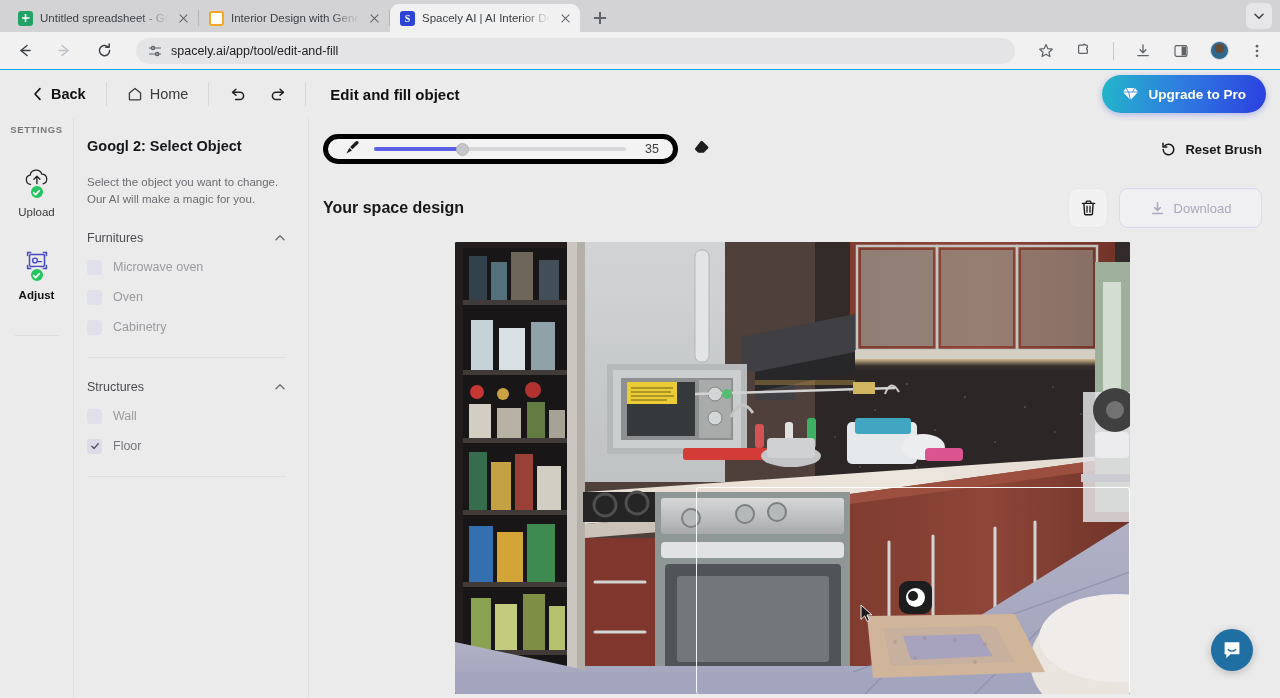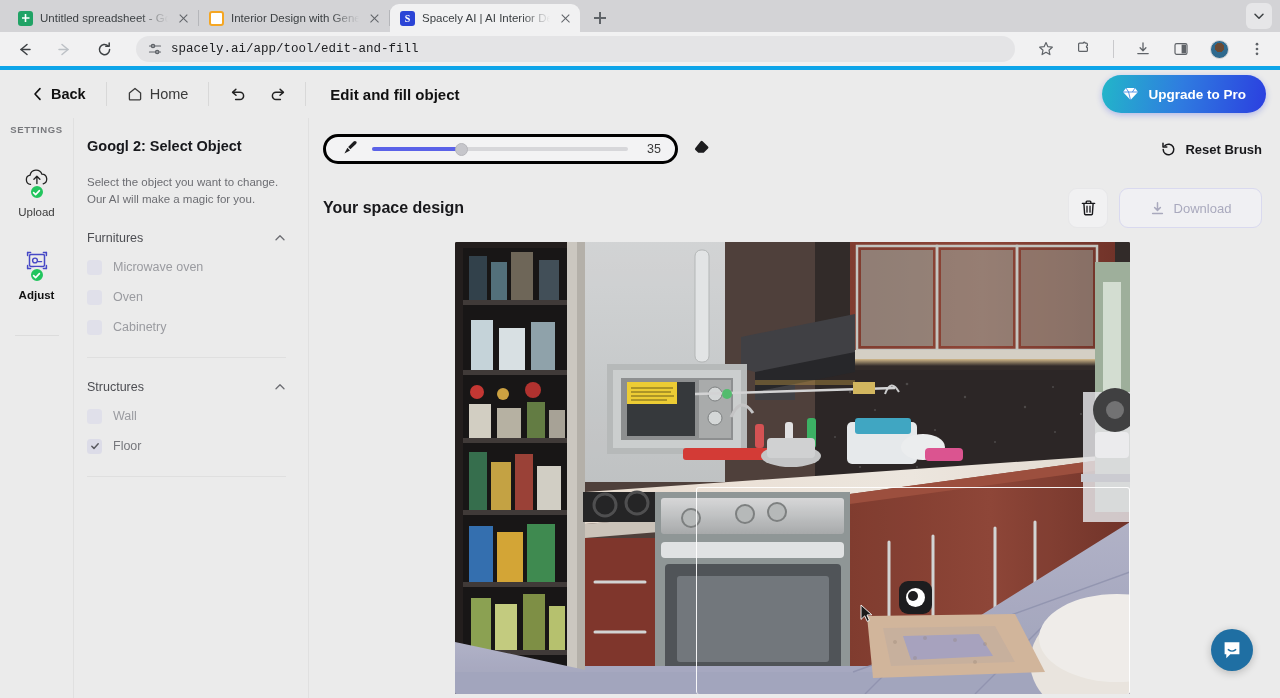--- a/index.html
+++ b/index.html
@@ -41,21 +41,21 @@
     background:#5f6368; }
   .tab-close::before{ transform: rotate(45deg);} .tab-close::after{ transform: rotate(-45deg);}
   .newtab { width:28px;height:28px;position:relative;margin-left:6px; }
   .newtab::before,.newtab::after{content:"";position:absolute;background:#5f6368;}
   .newtab::before{left:8px;top:13.3px;width:12px;height:1.6px;}
   .newtab::after{left:13.2px;top:8px;width:1.6px;height:12px;}
   .chevron-btn{ position:absolute; right:8px; top:3px; width:26px;height:26px;
     border-radius:6px; background:#e6e6e8; display:flex;align-items:center;justify-content:center;}
 
   .toolbar { height: 38px; background:#f1f1f2; display:flex; align-items:center;
-    padding: 0 10px; gap: 12px; border-bottom:4px solid #0ea5e9;font-family:Liberation Mono, monospace; }
+    padding: 0 10px; gap: 12px; border-bottom:1px solid #0ea5e9; }
   .nav-btn{ width:28px;height:28px;display:flex;align-items:center;justify-content:center;
     color:#5f6368; font-size:15px; border-radius:50%; }
   .nav-btn.dim { color:#bdc1c6; }
   .omnibox { flex:1; height:26px; background:#e4e4e6; border-radius:13px;
     display:flex; align-items:center; gap:9px; padding:0 12px; margin:0 6px;
     font-size:12.5px; color:#202124; }
   .tb-icon{ width:26px;height:26px;display:flex;align-items:center;justify-content:center;color:#5f6368;}
   .avatar{ width:19px;height:19px;border-radius:50%;
     background: radial-gradient(circle at 50% 38%, #6b4a33 0 34%, #2f6a8e 36% 100%);
     border:1px solid #cfcfcf; }
@@ -106,21 +106,21 @@
     display:flex;align-items:center;justify-content:center; }
   .cbox.checked{ background:#dcdce8; }
   .opt-lbl{ font-size:12.5px; color:#9a9ba0; }
   .opt.checked .opt-lbl{ color:#76777c; }
   .rule{ height:1px; background:#dfdfdf; margin-top:22px; }
 
   
   .main { flex:1; padding: 14px 18px 0 14px; display:flex; flex-direction:column; min-width:0; }
   .brushbar{ display:flex; align-items:center; gap: 14px; height:34px; }
   .brushpill{ width:355px;height:30px;border-radius:15px;background:#f3f3f4;
-    border:3px solid #000000; display:flex;align-items:center; gap:13px; padding:0 14px 0 16px;}
+    border:5px solid #000000; display:flex;align-items:center; gap:13px; padding:0 14px 0 16px;}
   .slider{ flex:1; height:4px; border-radius:2px; background:#d7d7da; position:relative;}
   .slider-fill{ position:absolute; left:0; top:0; height:4px; border-radius:2px; background:#5b62e8; }
   .slider-knob{ position:absolute; top:-4.5px; width:13px;height:13px;border-radius:50%;
     background:#c6c6cb; border:1px solid #b6b6bb; }
   .slider-val{ font-size:12.5px;color:#3b3b3b; min-width:20px; text-align:right;}
   .reset{ display:flex;align-items:center;gap:8px;font-size:13px;font-weight:bold;color:#18181b; }
 
   .designbar{ display:flex; align-items:center; margin-top: 22px; }
   .design-title{ font-size:16px;font-weight:bold;color:#18181b; }
   .trash-btn{ width:40px;height:40px;border-radius:9px;background:#f1f1f2;border:1px solid #e7e7e9;

